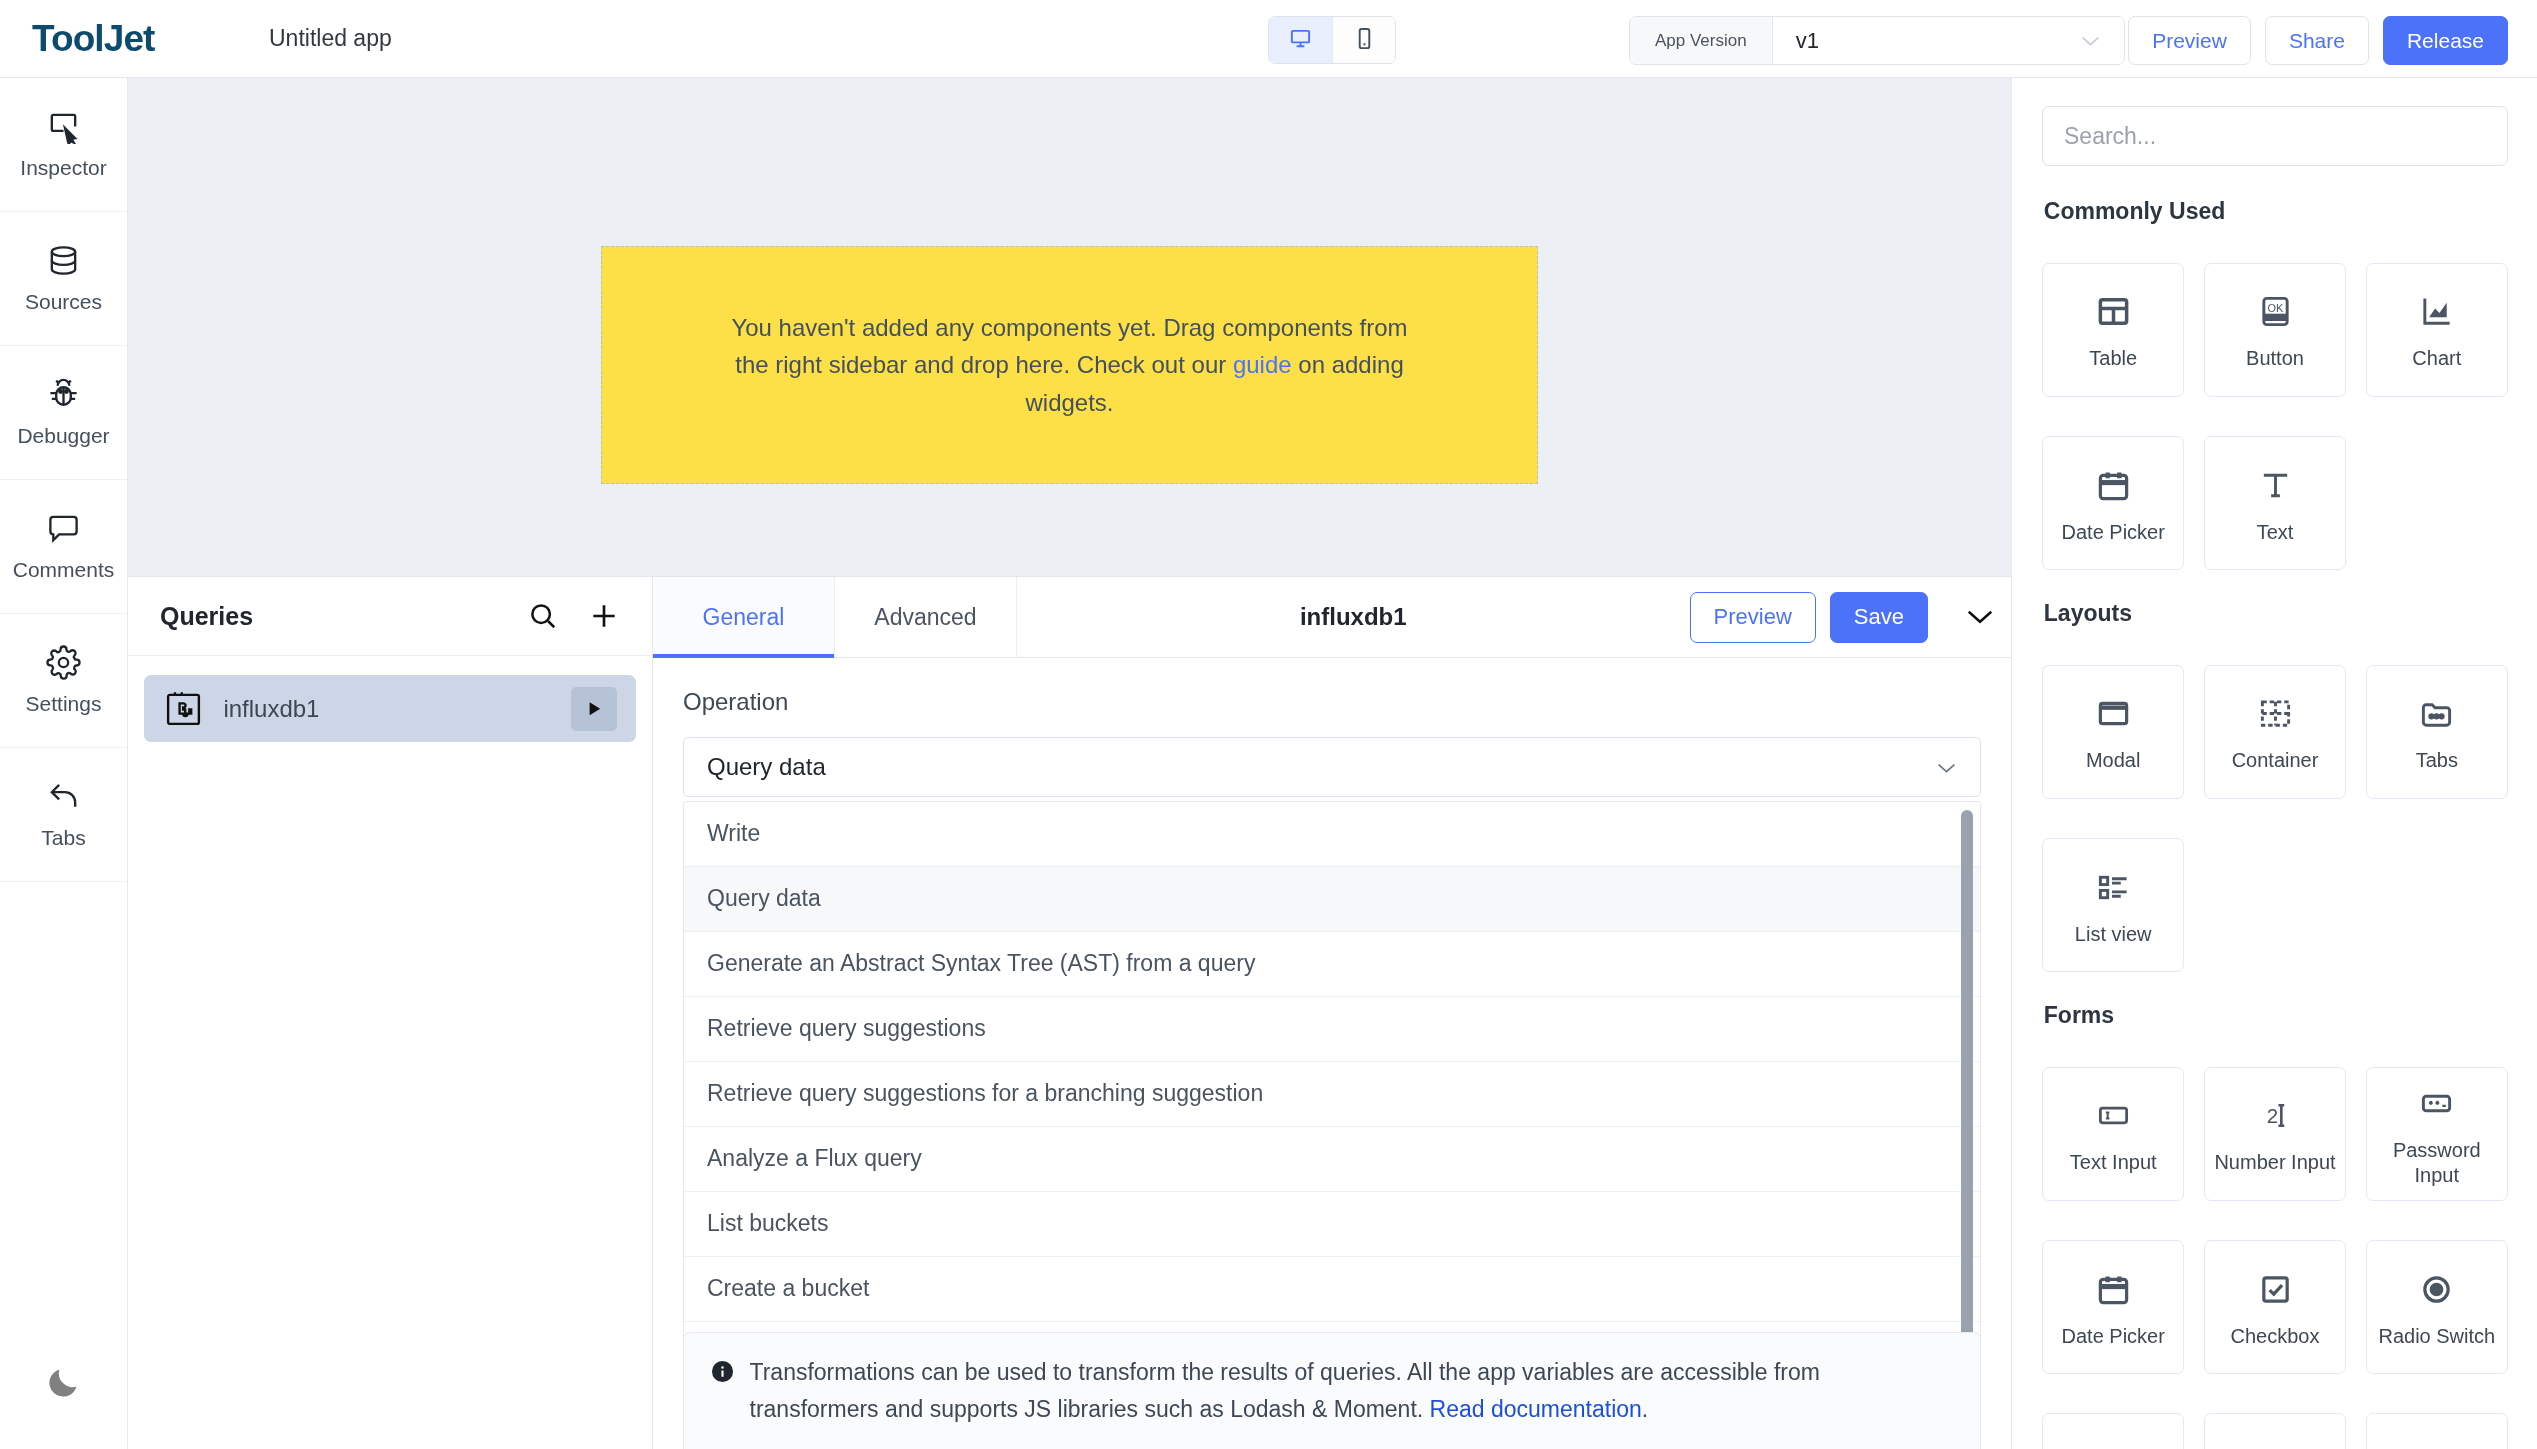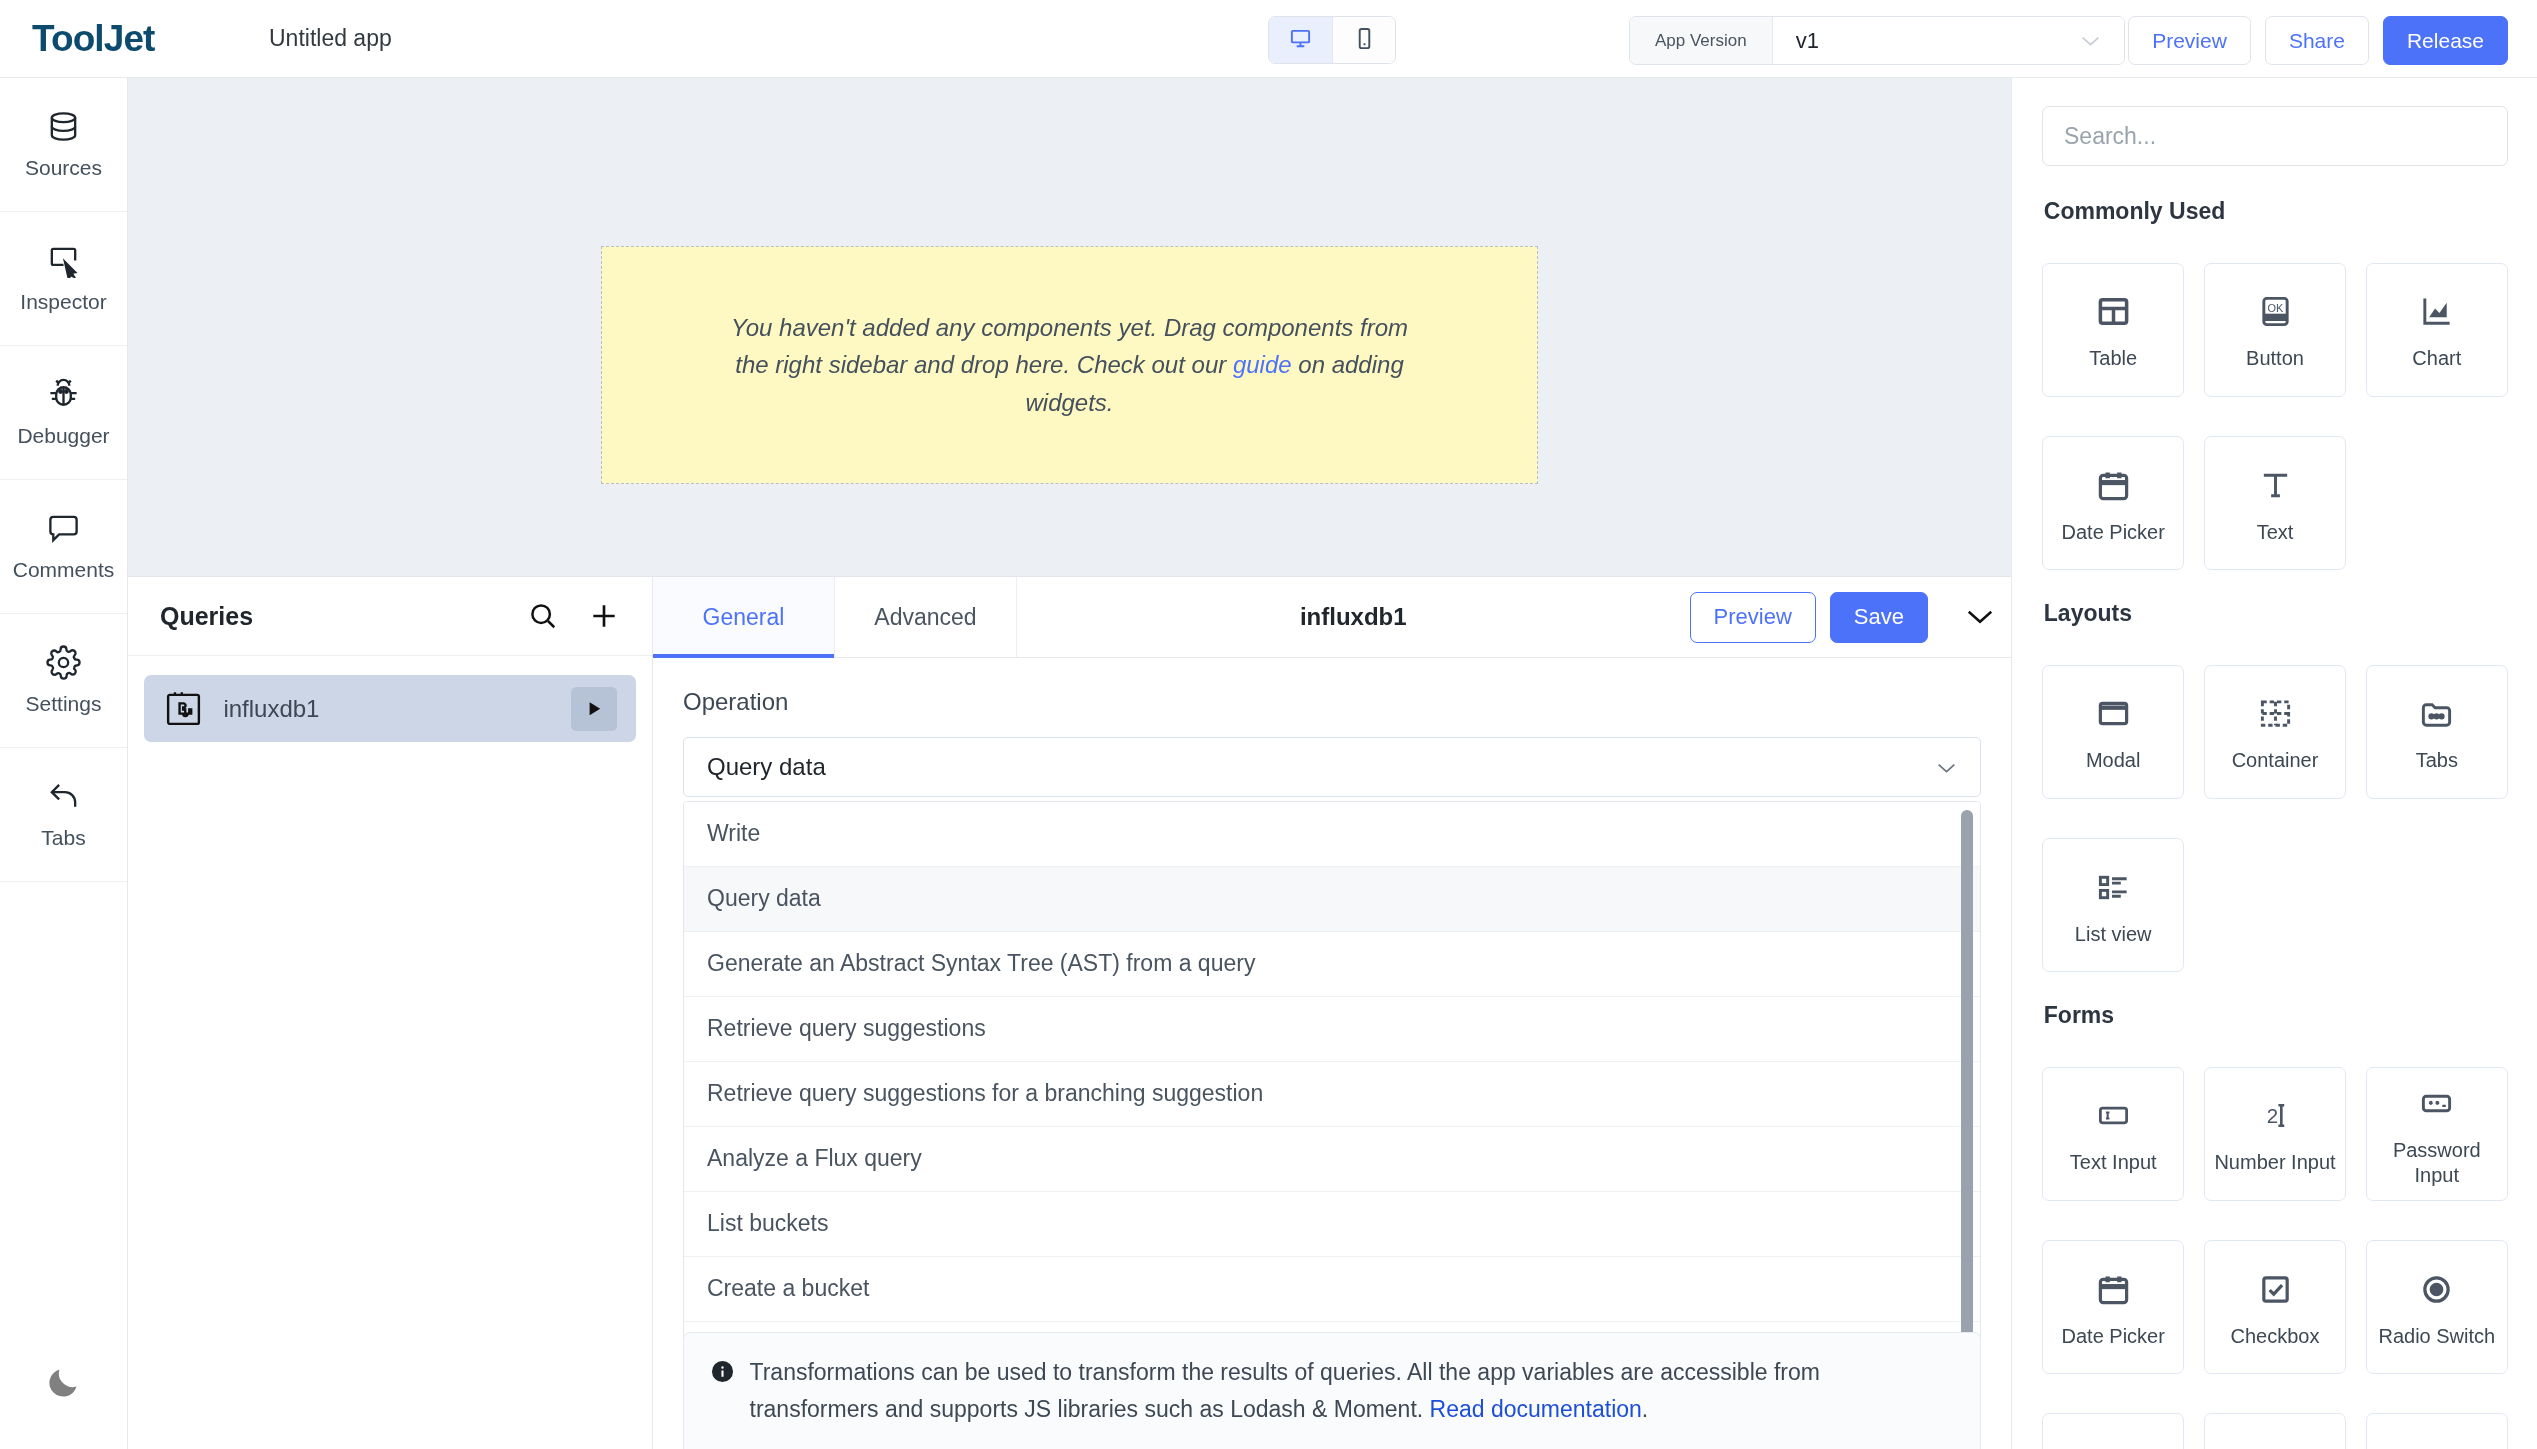--- a/index.html
+++ b/index.html
@@ -75,22 +75,22 @@
     display: flex; align-items: center; justify-content: center; cursor: pointer;
   }
 
   
   .center { flex: 1; display: flex; flex-direction: column; min-width: 0; position: relative; }
   .canvas {
     flex: 1; background: #eceff4; display: flex; align-items: flex-start; justify-content: center;
     padding-top: 168px; min-height: 0;
   }
   .dropzone {
-    width: 937px; height: 238px; border: 1.8px dashed #b7bfcb; background: #fef9c3;
-    display: flex; align-items: center; justify-content: center; font-style: italic;
+    width: 937px; height: 238px; border: 1.8px dashed #b7bfcb; background: #fde047;
+    display: flex; align-items: center; justify-content: center;
   }
   .dropzone-text {
     width: 705px; text-align: center; font-size: 24px; line-height: 1.55; color: #44505c;
   }
   .dropzone-text a { color: #4d72fa; text-decoration: none; }
 
   
   .editor {
     position: absolute; left: 0; right: 0; bottom: 0; top: 498px;
     display: flex; background: #fff; border-top: 0.9px solid #e2e5ea;
@@ -246,36 +246,36 @@
     </div>
   </div>
 
   <div class="body">
 
     <div class="rail">
 
       <div class="rail-item">
         <span>
           <svg width="35" height="35" viewBox="0 0 24 24" fill="none" stroke="#1f262e" stroke-width="1.6">
+              <path d="M20 12V5a1 1 0 0 0-1-1H5a1 1 0 0 0-1 1v9a1 1 0 0 0 1 1h7"></path>
+              <path d="M13 13l7 7-2.5.5L19 23l-2-1-1.5 2z" fill="#1f262e"></path>
+            </svg>
+        </span>
+        <span class="rail-label">Inspector</span>
+      </div>
+
+      <div class="rail-item">
+        <span>
+          <svg width="35" height="35" viewBox="0 0 24 24" fill="none" stroke="#1f262e" stroke-width="1.6">
               <ellipse cx="12" cy="6" rx="8" ry="3"></ellipse>
               <path d="M4 6v6c0 1.7 3.6 3 8 3s8-1.3 8-3V6"></path>
               <path d="M4 12v6c0 1.7 3.6 3 8 3s8-1.3 8-3v-6"></path>
             </svg>
         </span>
         <span class="rail-label">Sources</span>
-      </div>
-
-      <div class="rail-item">
-        <span>
-          <svg width="35" height="35" viewBox="0 0 24 24" fill="none" stroke="#1f262e" stroke-width="1.6">
-              <path d="M20 12V5a1 1 0 0 0-1-1H5a1 1 0 0 0-1 1v9a1 1 0 0 0 1 1h7"></path>
-              <path d="M13 13l7 7-2.5.5L19 23l-2-1-1.5 2z" fill="#1f262e"></path>
-            </svg>
-        </span>
-        <span class="rail-label">Inspector</span>
       </div>
 
       <div class="rail-item">
         <span>
           <svg width="35" height="35" viewBox="0 0 24 24" fill="none" stroke="#1f262e" stroke-width="1.6">
               <path d="M8 6a4 4 0 0 1 8 0"></path>
               <rect x="7" y="7" width="10" height="12" rx="5"></rect>
               <path d="M12 7v12M7 11H3M7 15H4M17 11h4M17 15h3M8.5 4L7 2.5M15.5 4L17 2.5"></path>
               <circle cx="10" cy="10" r=".9" fill="#1f262e"></circle>
               <circle cx="14" cy="10" r=".9" fill="#1f262e"></circle>

